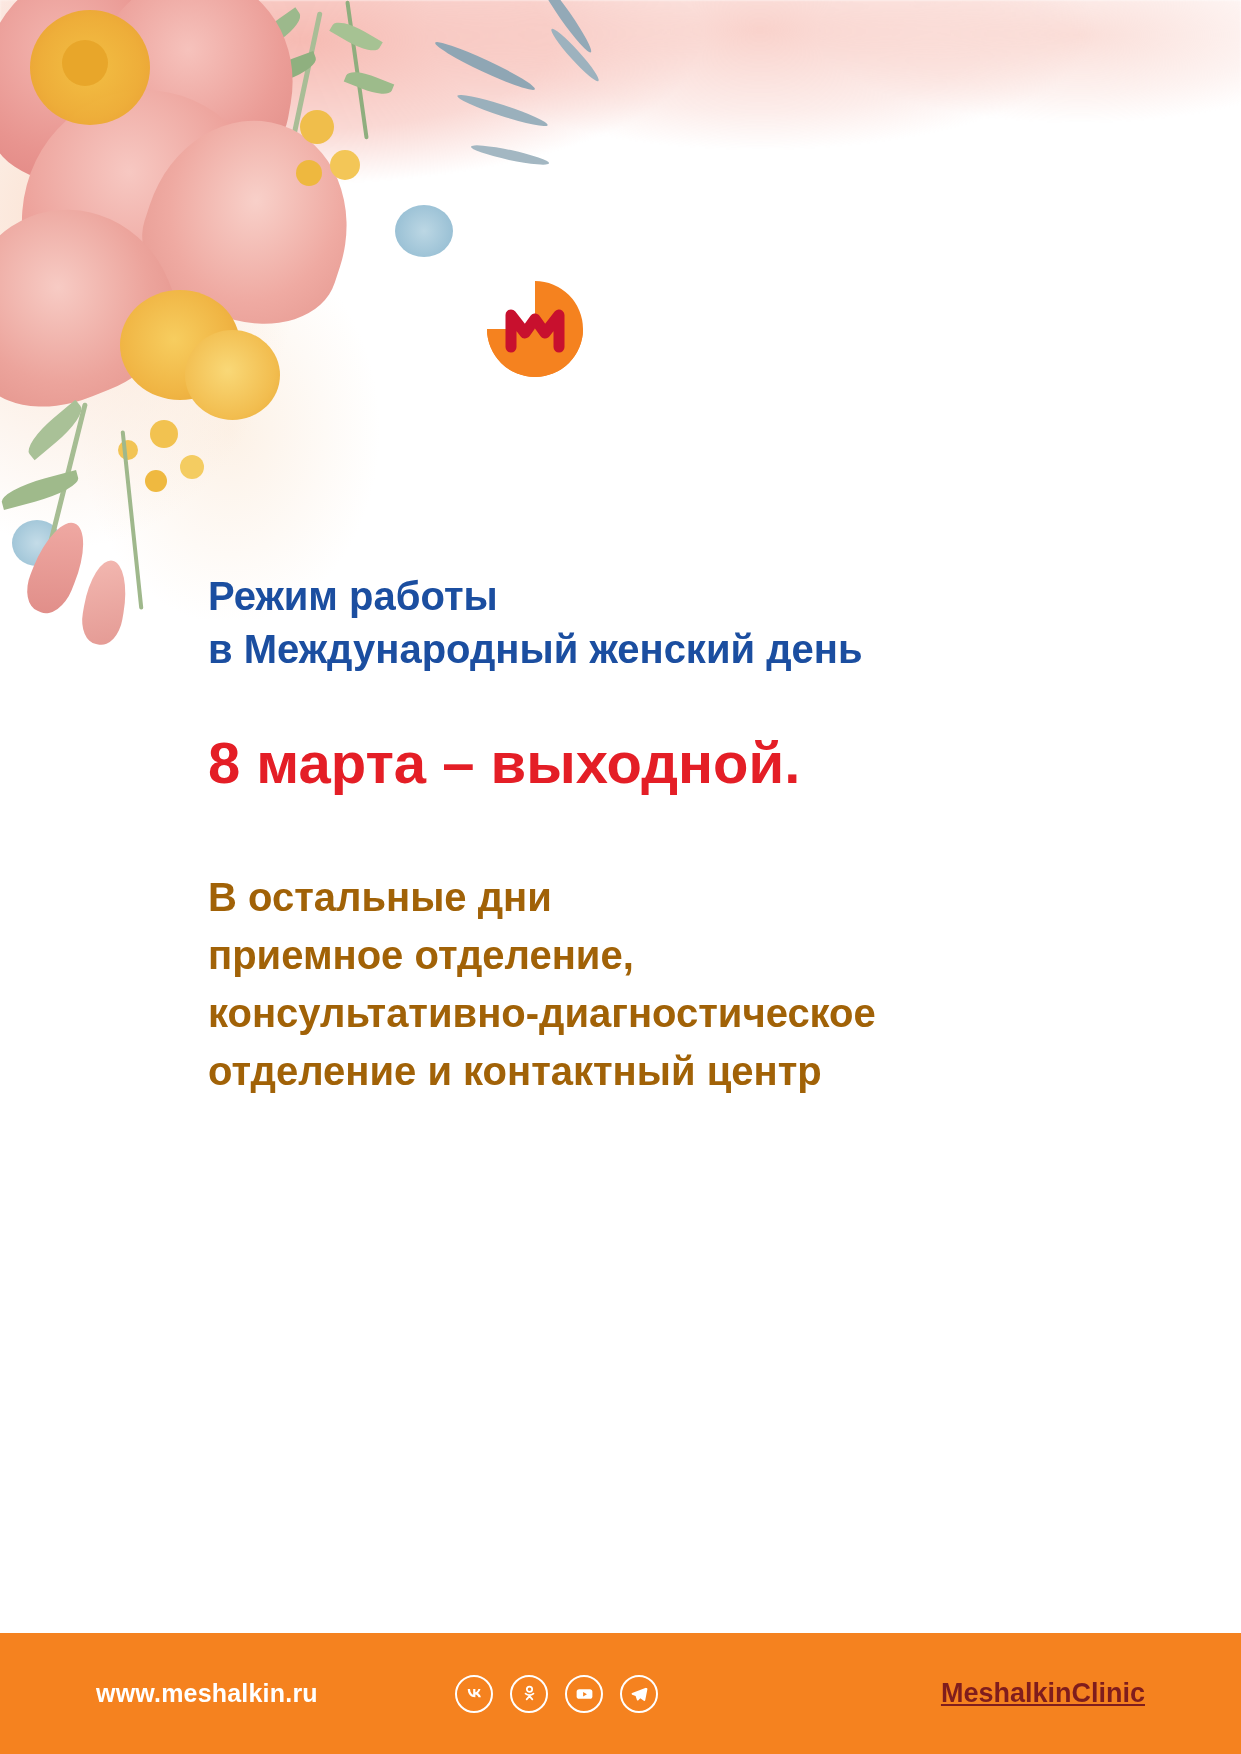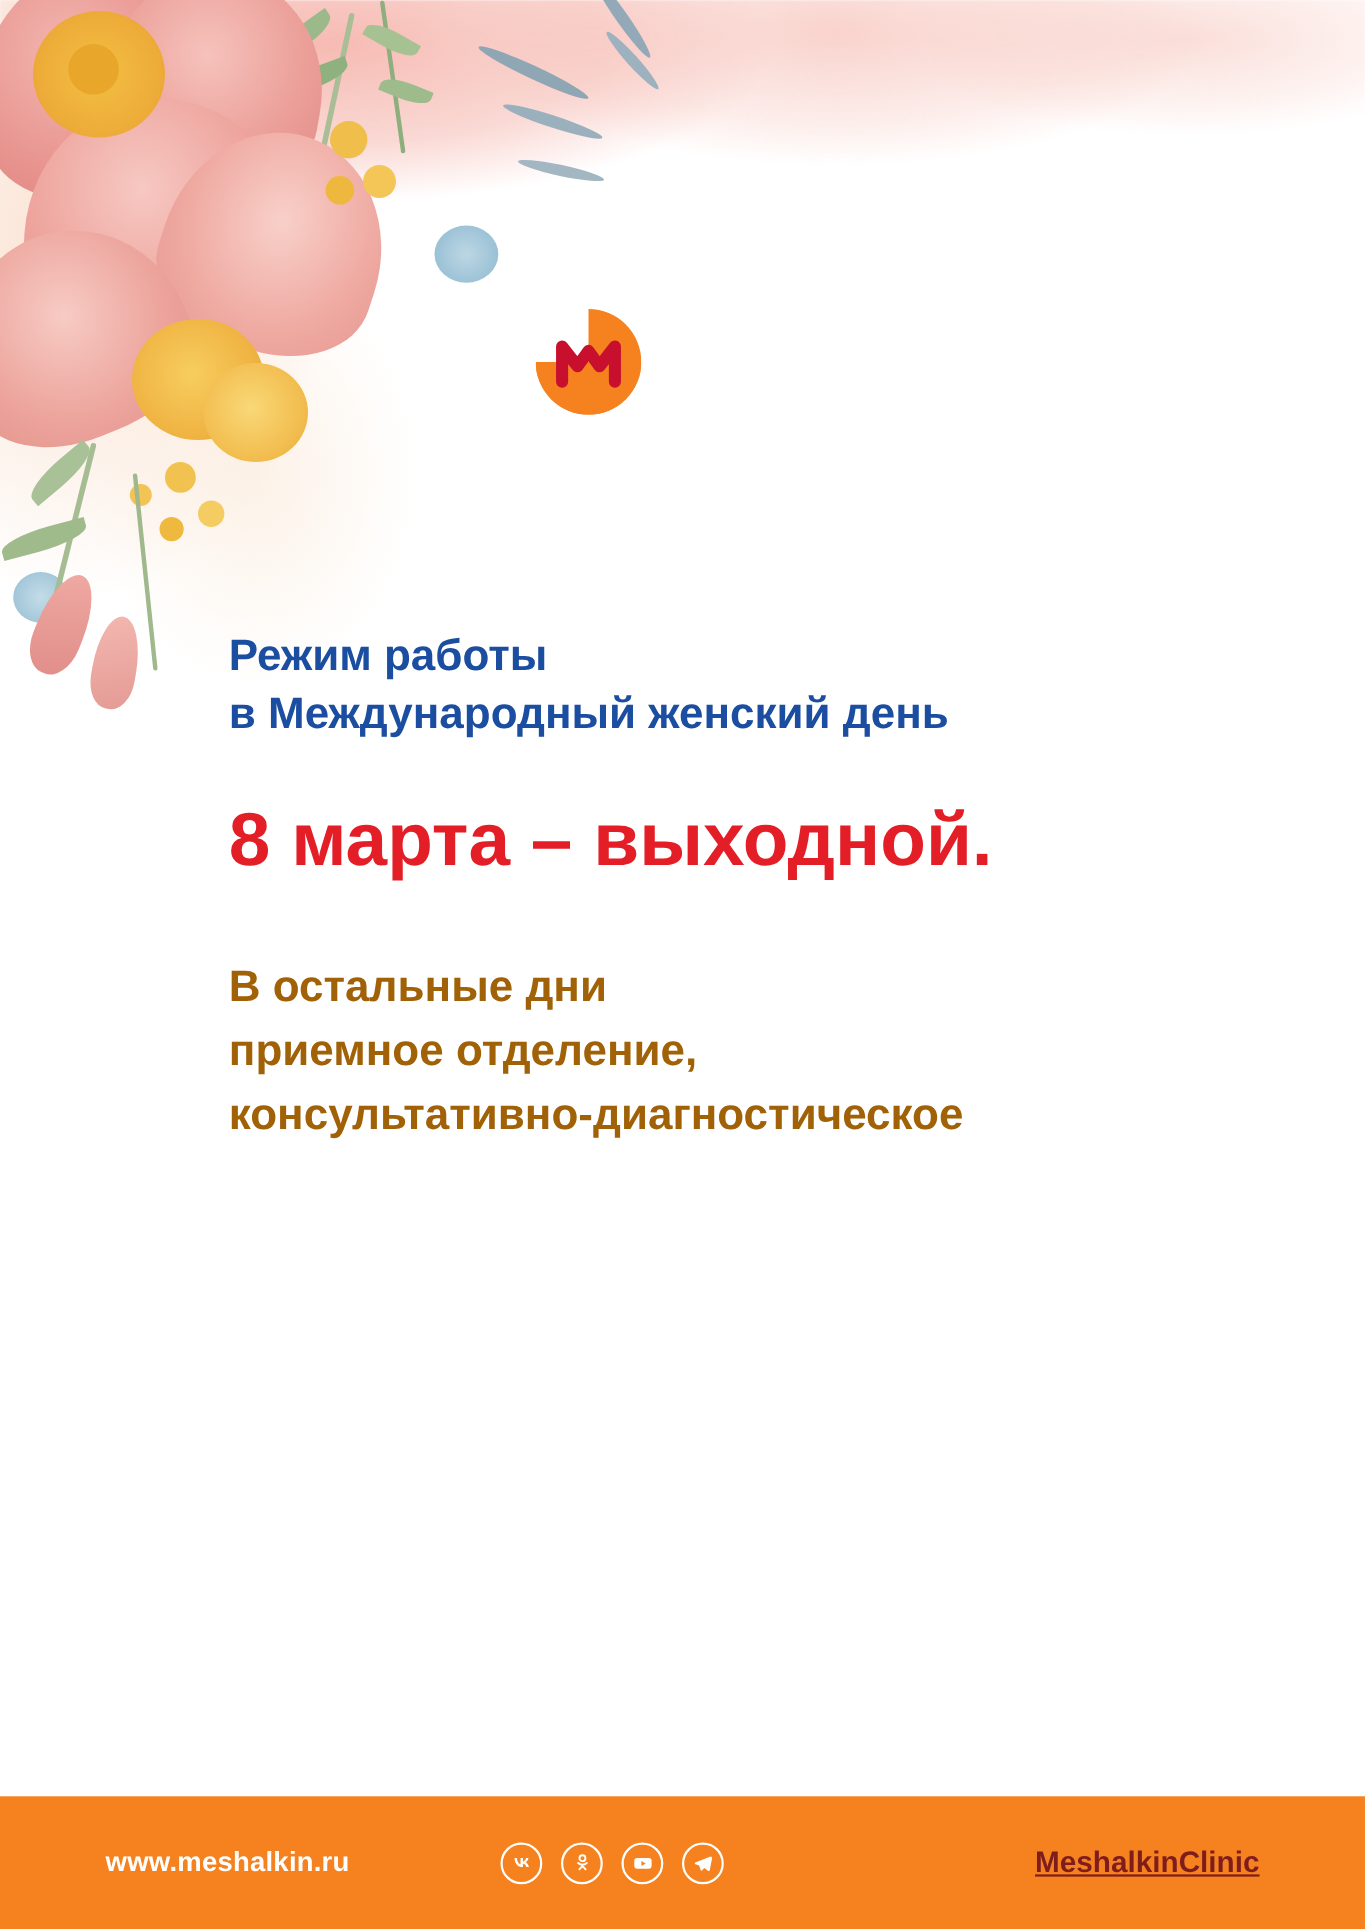--- a/index.html
+++ b/index.html
@@ -100,21 +100,21 @@
     width: 880px;
   }
   .head-line {
     color: #1b4ea0;
     font-size: 40px;
     line-height: 53px;
     font-weight: bold;
   }
   .big-red {
     color: #e41e26;
-    font-size: 68px;
+    font-size: 58px;
     line-height: 74px;
     font-weight: bold;
     margin-top: 50px;
   }
   .body-block {
     margin-top: 68px;
     color: #a16207;
     font-size: 40px;
     line-height: 58px;
     font-weight: bold;
@@ -234,20 +234,21 @@
 <div class="content">
   <div class="head-line">Режим работы</div>
   <div class="head-line">в Международный женский день</div>
 
   <div class="big-red">8 марта – выходной.</div>
 
   <div class="body-block">
     <div>В остальные дни</div>
     <div>приемное отделение,</div>
     <div>консультативно-диагностическое</div>
+    <div>отделение и контактный центр</div>
   </div>
 </div>
 
 <div class="footer">
   <div class="footer-url">www.meshalkin.ru</div>
 
   <div class="socials">
     <div class="soc">
       <svg viewBox="0 0 24 24" width="21" height="21" fill="#ffffff" aria-hidden="true">
         <path d="M12.6 16.3c-5 0-8.2-3.6-8.3-9.4h2.6c.1 4.3 2.1 6.1 3.6 6.5V6.9h2.5v3.7c1.4-.2 2.9-1.9 3.4-3.7h2.4c-.4 2.2-1.9 3.9-3 4.6 1.1.6 2.8 2.1 3.5 4.8h-2.7c-.5-1.7-1.9-3.1-3.6-3.3v3.3h-.4z"></path>

